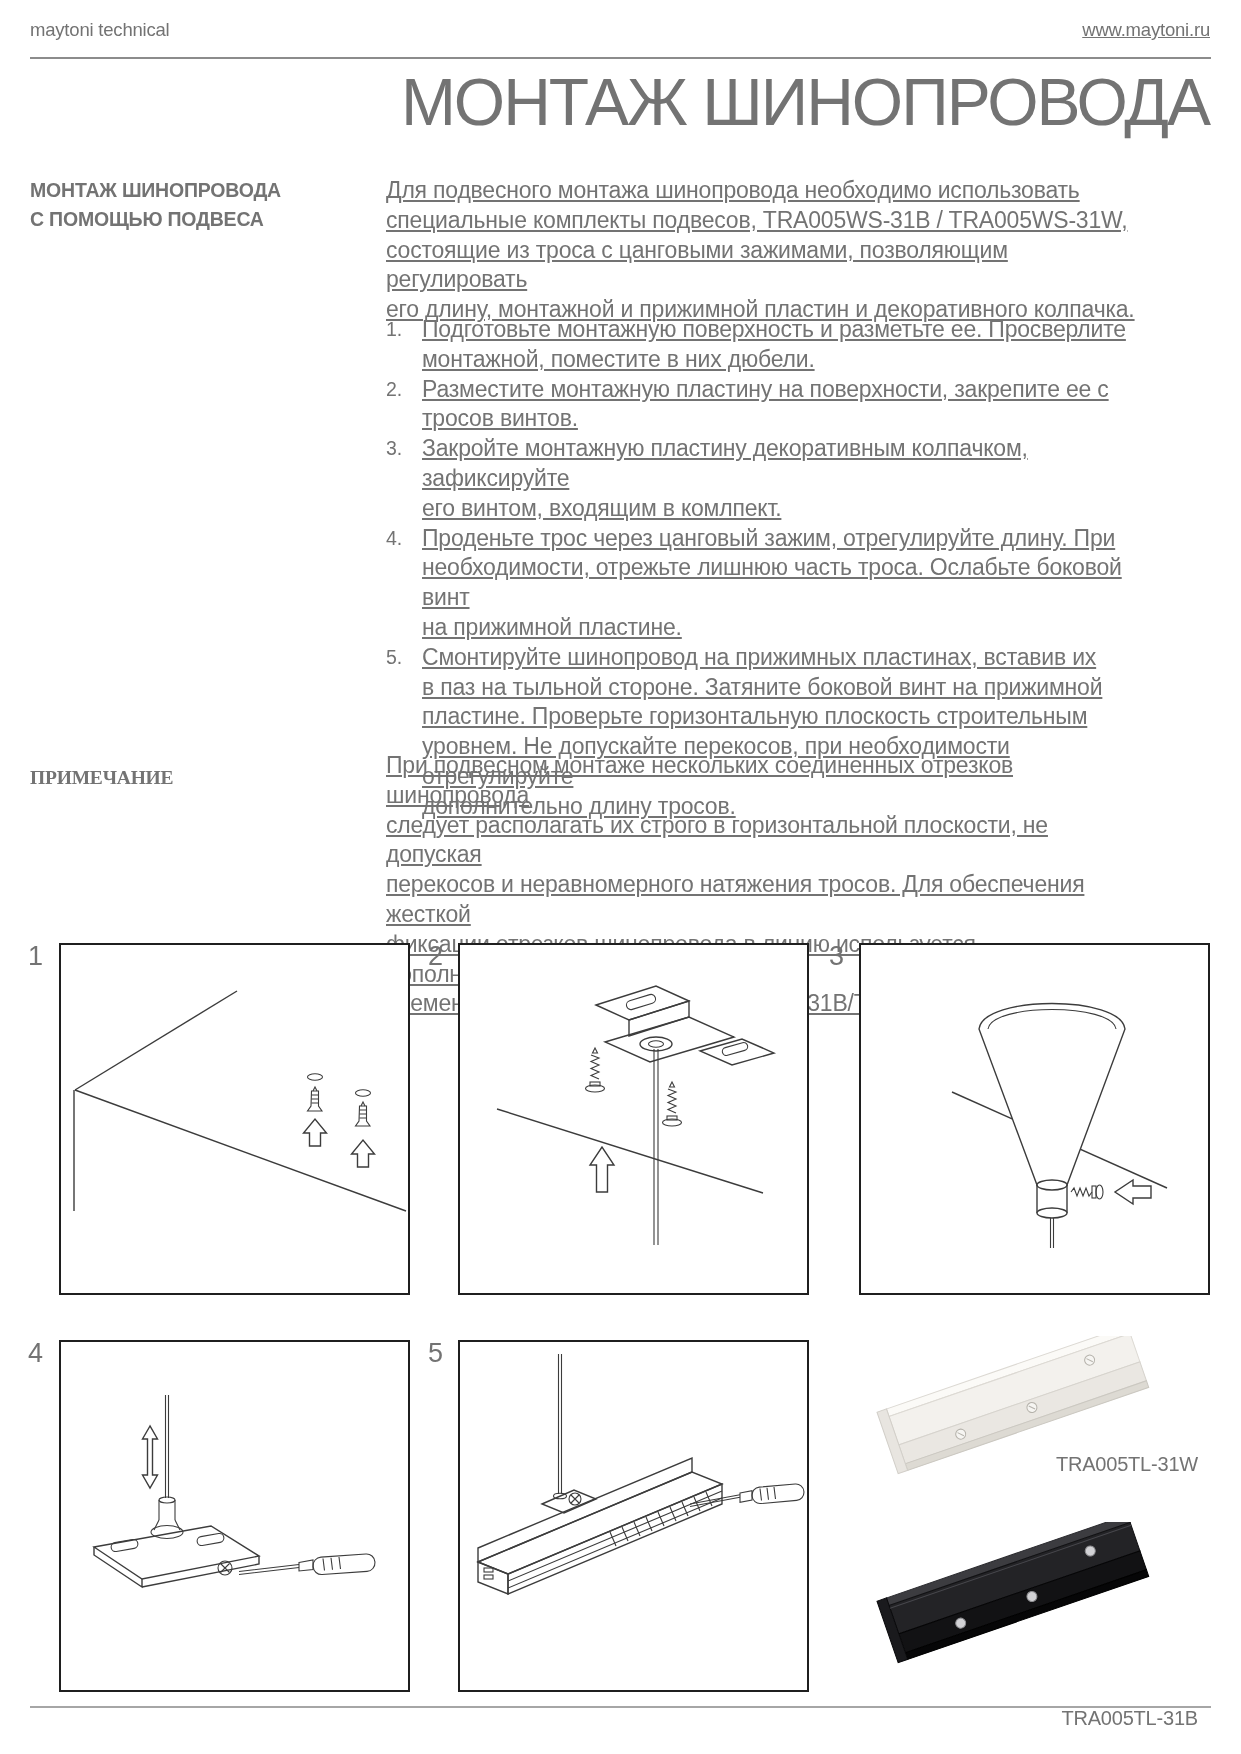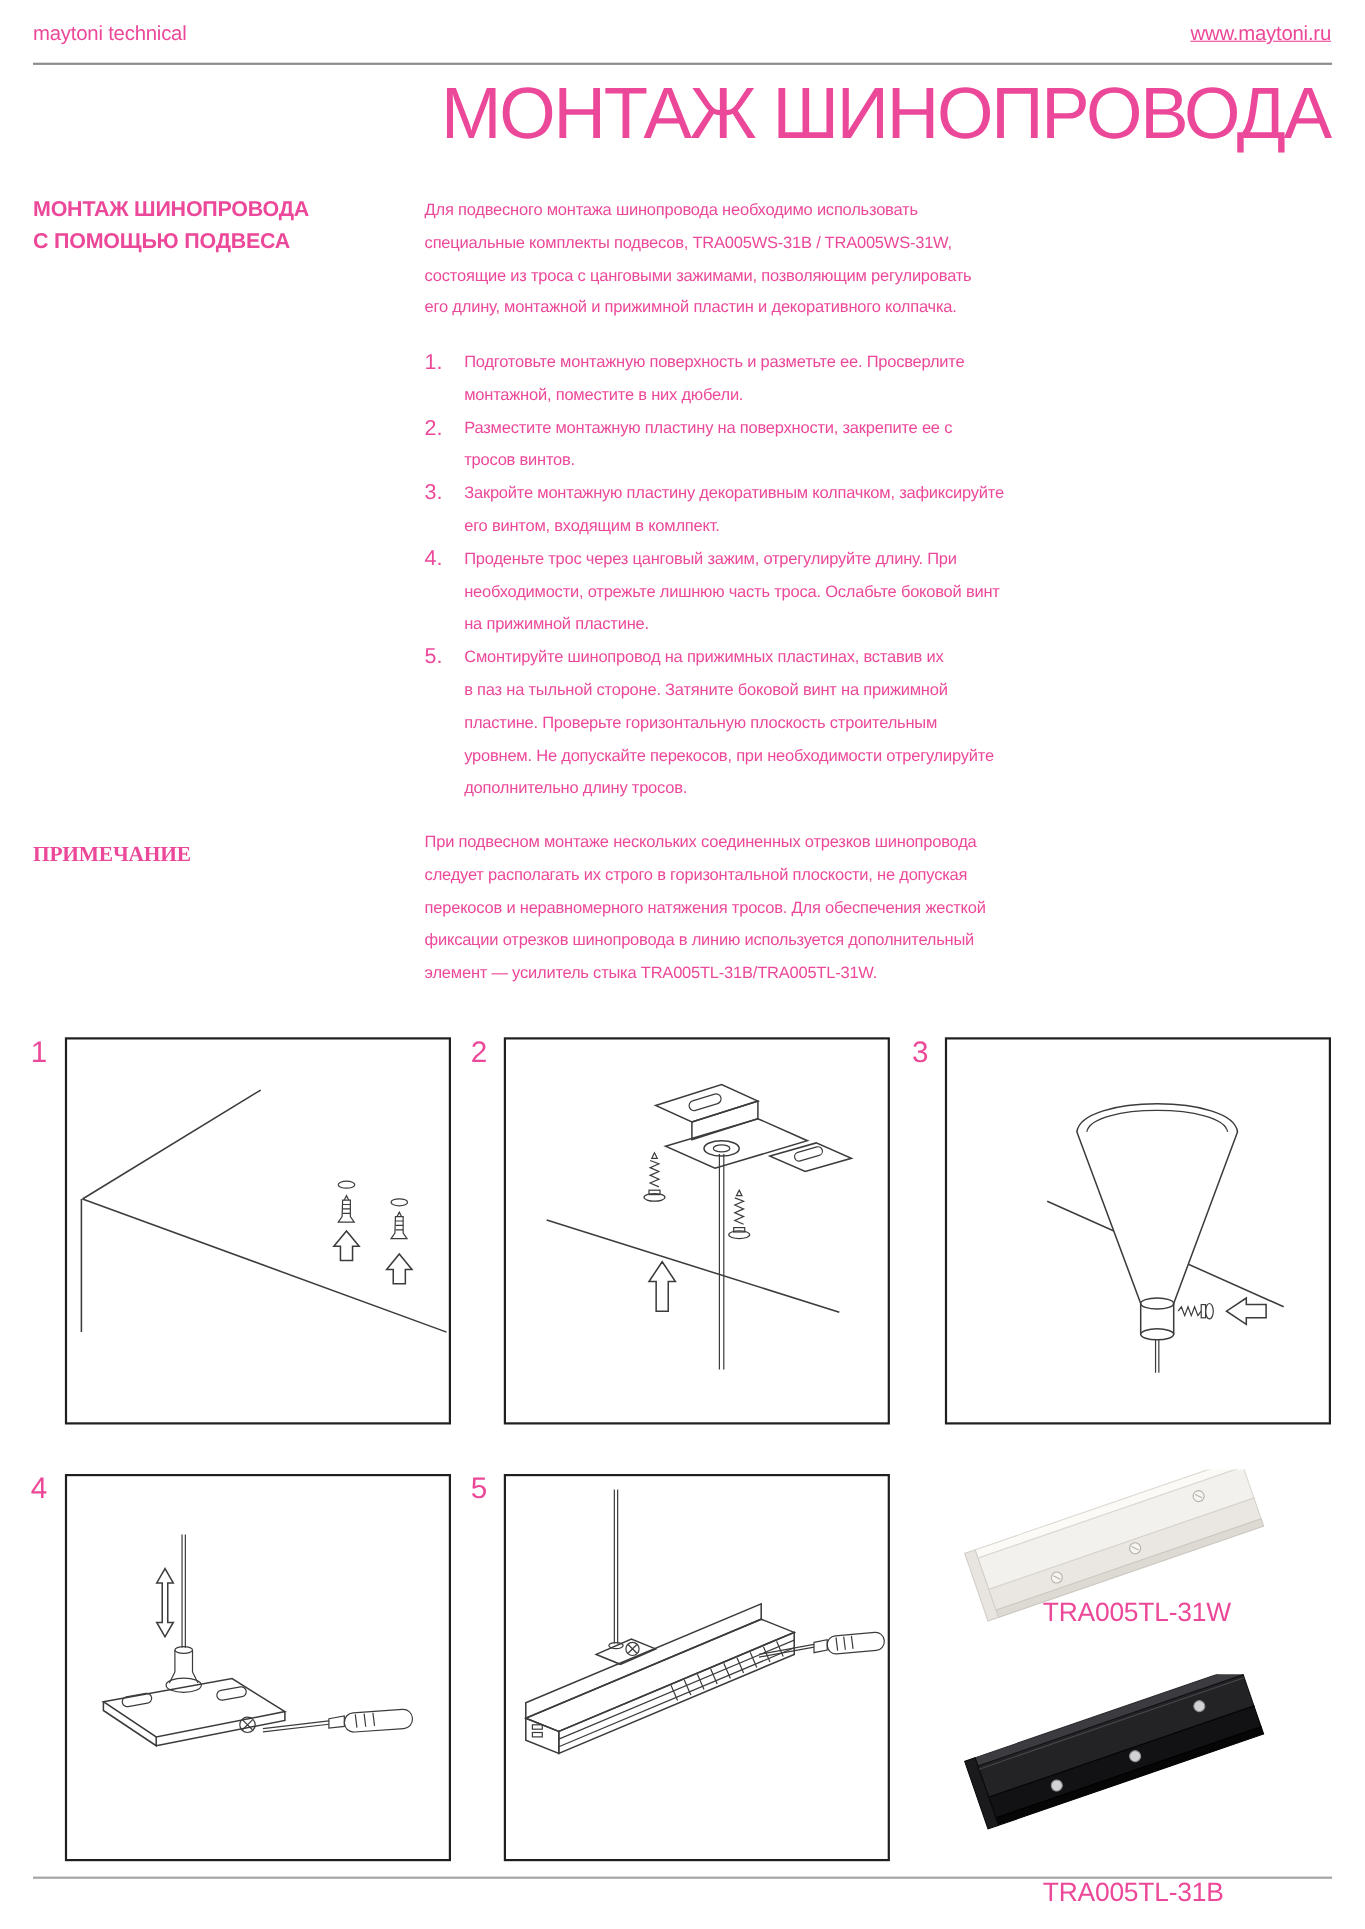--- a/index.html
+++ b/index.html
@@ -1,57 +1,58 @@
 <!DOCTYPE html>
 <html><head>
 <meta charset="utf-8">
 <style>
   html,body{margin:0;padding:0;background:#ffffff;}
   .page{
     position:relative;width:1241px;height:1754px;background:#fff;
-    font-family:"Liberation Sans","DejaVu Sans",sans-serif;color:#ec4899;
+    font-family:"Liberation Sans","DejaVu Sans",sans-serif;color:#737373;
     overflow:hidden;
   }
   .abs{position:absolute;}
   .hdr{font-size:18.5px;letter-spacing:-0.2px;top:19px;}
   #hdr-left{left:30px;}
   #hdr-right{right:31px;text-decoration:underline;}
   .rule{position:absolute;left:30px;width:1181px;height:2px;}
   .rule-top{top:57px;background:#8c8c8c;}
   .rule-bottom{top:1706px;background:#a6a6a6;}
   .doc-title{
     right:32px;top:64px;font-size:66px;font-weight:400;
     letter-spacing:-2px;white-space:nowrap;
   }
   .col-head{
     left:30px;font-size:19.5px;font-weight:bold;line-height:29px;
     white-space:pre-line;letter-spacing:-0.2px;
   }
   .body-text{
-    font-size:15px;line-height:29.8px;letter-spacing:-0.2px;
+    font-size:23px;line-height:29.8px;letter-spacing:-0.2px;
     white-space:pre-line;
+    text-decoration:underline;
   }
   #intro{left:386px;top:176px;width:760px;}
   #note-text{left:386px;top:751px;width:760px;}
   #head-mounting{top:176px;width:340px;}
   #head-note{top:763px;font-family:Liberation Serif, serif;}
   #steps{left:386px;top:315px;width:780px;}
   .step{display:flex;}
   .step-num{width:36px;flex:0 0 36px;font-size:19.5px;line-height:29.8px;}
   .step-text{flex:1;}
   .figbox{
     position:absolute;width:347px;height:348px;border:2px solid #1f1f1f;
     background:#fff;
   }
   .figbox svg{display:block;width:347px;height:348px;}
   .fignum{position:absolute;font-size:27px;line-height:30px;}
   .prod-svg{position:absolute;}
   .prod-label{
-    position:absolute;left:948px;width:250px;text-align:left;
-    font-size:24px;letter-spacing:-0.2px;
+    position:absolute;left:948px;width:250px;text-align:right;
+    font-size:20px;letter-spacing:-0.2px;
   }
   svg .ln{fill:none;stroke:#3c3c3c;stroke-width:1.4px;}
   svg .thin{fill:none;stroke:#3c3c3c;stroke-width:1.1px;}
   svg .wfill{fill:#ffffff;stroke:#3c3c3c;stroke-width:1.4px;}
 </style>
 </head>
 <body>
 
 <div class="page">
 

